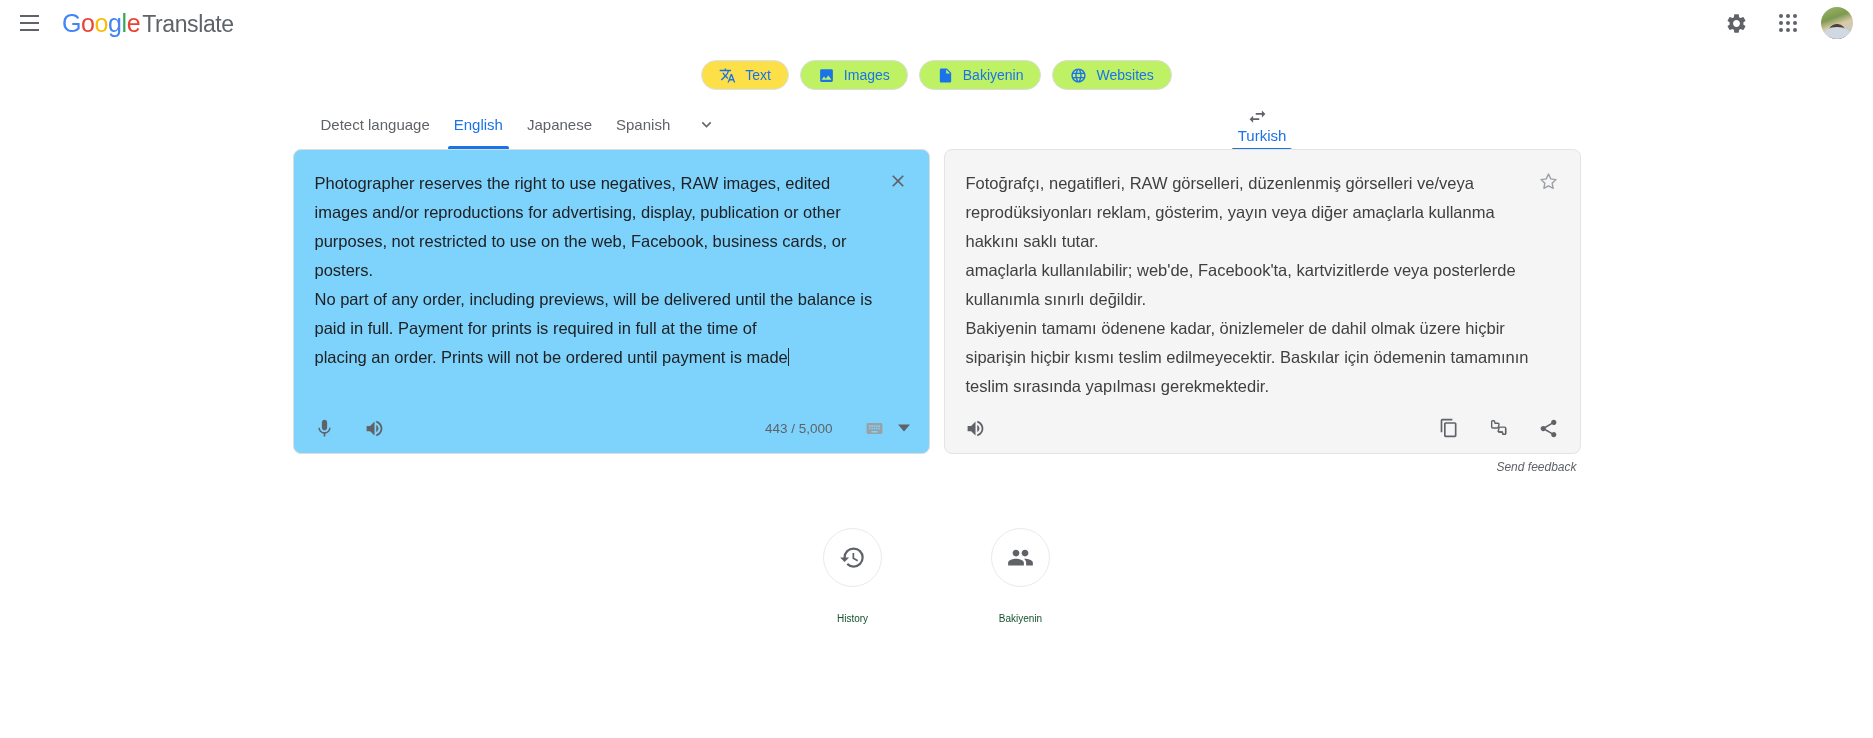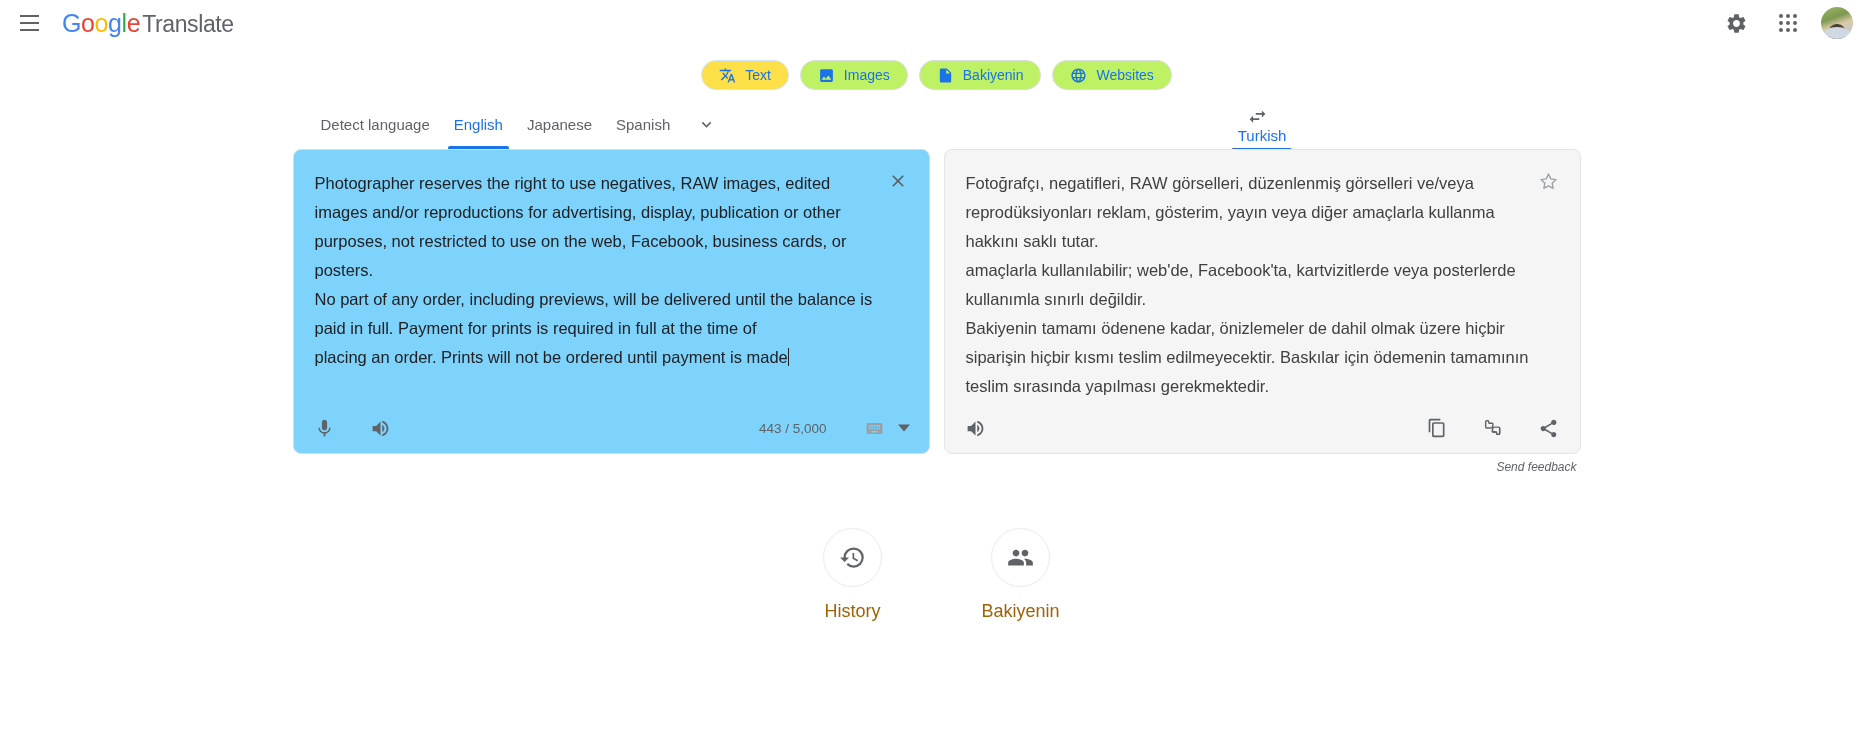--- a/index.html
+++ b/index.html
@@ -174,21 +174,21 @@
     top: 14px; right: 14px;
     width: 34px; height: 34px;
     display: flex; align-items: center; justify-content: center;
     border-radius: 50%; cursor: pointer;
   }
 
   .panel-footer {
     height: 50px;
     display: flex; align-items: center;
     padding: 0 12px 0 12px;
-    gap: 18px;
+    gap: 12px;
   }
   .foot-icon {
     width: 38px; height: 38px;
     display: flex; align-items: center; justify-content: center;
     border-radius: 50%; cursor: pointer;
   }
   .spacer { flex: 1; }
   .char-count {
     font-size: 13.5px; color: #5f6368;
     margin-right: 14px; white-space: nowrap;
@@ -215,22 +215,22 @@
     display: flex; flex-direction: column; align-items: center;
     cursor: pointer; width: 112px;
   }
   .nav-circle {
     width: 59px; height: 59px; border-radius: 50%;
     border: 1px solid #e8eaed;
     display: flex; align-items: center; justify-content: center;
     background: #fff;
   }
   .nav-label {
-    margin-top: 14px;
-    font-size: 18px; color: #a16207;
+    margin-top: 26px;
+    font-size: 10px; color: #14532d;
   }
 </style>
 </head>
 <body>
 
 <div class="header">
   <div class="hamburger">
     <span></span>
       <span></span>
       <span></span>

